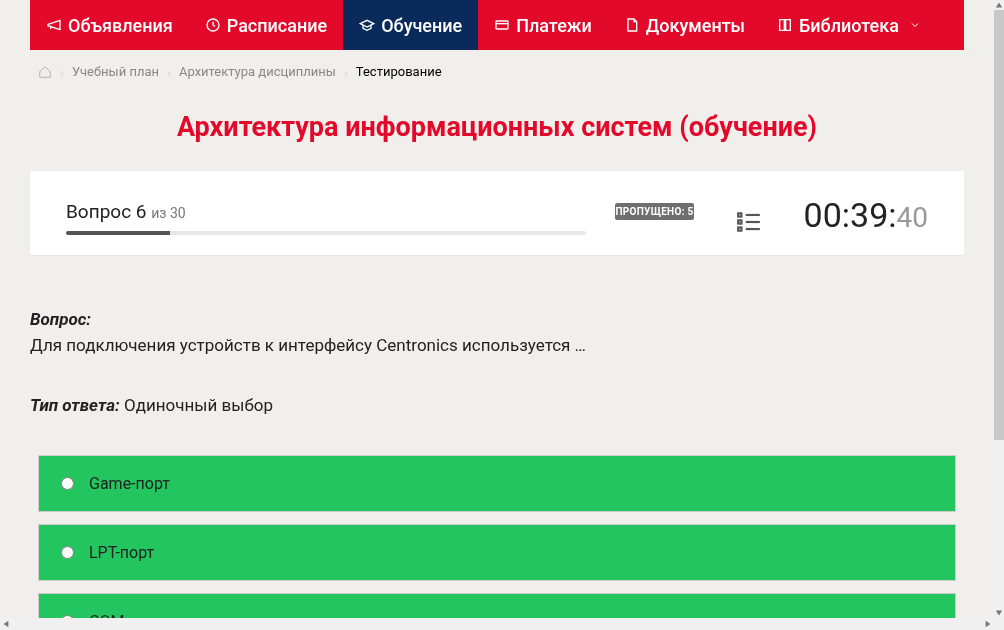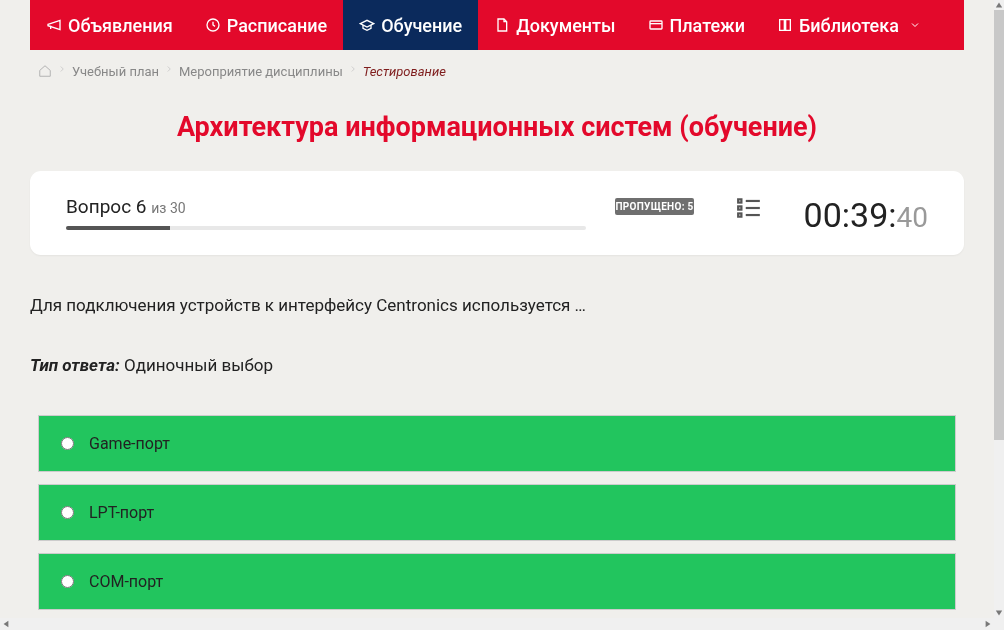--- a/index.html
+++ b/index.html
@@ -38,45 +38,45 @@
       cursor: pointer;
       gap: 6px;
     }
     .nav-item.active {
       background: #0b2a5c;
     }
     .nav-item svg { width: 16px; height: 16px; fill: none; stroke: #fff; stroke-width: 2; }
     .nav-item .chevron { width: 12px; height: 12px; margin-left: 4px; }
     .breadcrumb {
       display: flex;
-      align-items: flex-start;
+      align-items: flex-end;
       gap: 5px;
       padding: 14px 8px;
       font-size: 13px;
       color: #888;
     }
     .breadcrumb svg { width: 14px; height: 14px; stroke: #aaa; fill: none; stroke-width: 1.5; }
     .breadcrumb .bc-chevron { width: 10px; height: 10px; stroke: #bbb; }
-    .breadcrumb .bc-current { color: #7f1d1d; font-style: italic; }
+    .breadcrumb .bc-current { color: #000000; }
     .page-title {
       text-align: center;
       color: #e3092b;
       font-size: 27px;
       font-weight: 700;
       margin: 18px 0 28px 0;
     }
     .status-bar {
       background: #fff;
-      border-radius: 11px;
+      border-radius: 2px;
       box-shadow: 0 1px 2px rgba(0,0,0,0.05);
       padding: 24px 36px 20px 36px;
       display: flex;
-      align-items: flex-start;
+      align-items: flex-end;
       justify-content: space-between;
-      margin-bottom: 40px;
+      margin-bottom: 54px;
     }
     .status-left { flex: 1; }
     .q-row {
       display: flex;
       align-items: center;
       justify-content: space-between;
       margin-bottom: 8px;
     }
     .q-label { font-size: 19px; color: #222; }
     .q-label .q-num { font-weight: 400; }
@@ -214,31 +214,31 @@
       </div>
       <div class="nav-item active">
         <svg viewBox="0 0 24 24">
             <path d="M2 10l10-5 10 5-10 5-10-5z"></path>
             <path d="M6 12v5l6 3 6-3v-5"></path>
           </svg>
         <span>Обучение</span>
       </div>
       <div class="nav-item">
         <svg viewBox="0 0 24 24">
+            <rect x="3" y="6" width="18" height="12" rx="1"></rect>
+            <path d="M3 10h18"></path>
+          </svg>
+        <span>Платежи</span>
+      </div>
+      <div class="nav-item">
+        <svg viewBox="0 0 24 24">
             <path d="M6 3h9l4 4v14H6z"></path>
             <path d="M15 3v4h4"></path>
           </svg>
         <span>Документы</span>
-      </div>
-      <div class="nav-item">
-        <svg viewBox="0 0 24 24">
-            <rect x="3" y="6" width="18" height="12" rx="1"></rect>
-            <path d="M3 10h18"></path>
-          </svg>
-        <span>Платежи</span>
       </div>
       <div class="nav-item">
         <svg viewBox="0 0 24 24">
             <path d="M4 4h7v16H4zM13 4h7v16h-7z"></path>
           </svg>
         <span>Библиотека</span>
         <svg class="chevron" viewBox="0 0 24 24">
             <path d="M6 9l6 6 6-6"></path>
           </svg>
       </div>
@@ -248,21 +248,21 @@
       <svg viewBox="0 0 24 24">
           <path d="M3 11l9-8 9 8v10H3z"></path>
         </svg>
       <svg class="bc-chevron" viewBox="0 0 24 24">
           <path d="M9 6l6 6-6 6"></path>
         </svg>
       <span>Учебный план</span>
       <svg class="bc-chevron" viewBox="0 0 24 24">
           <path d="M9 6l6 6-6 6"></path>
         </svg>
-      <span>Мероприятие дисциплины</span>
+      <span>Архитектура дисциплины</span>
       <svg class="bc-chevron" viewBox="0 0 24 24">
           <path d="M9 6l6 6-6 6"></path>
         </svg>
       <span class="bc-current">Тестирование</span>
     </div>
 
     <h1 class="page-title">Архитектура информационных систем (обучение)</h1>
 
     <div class="status-bar">
       <div class="status-left">
@@ -285,20 +285,21 @@
           <path d="M9 12h13"></path>
         <rect x="2" y="17" width="3" height="3"></rect>
           <path d="M9 18.5h13"></path>
       </svg>
       <div class="timer">
         <span>00:39:</span><span class="ms">40</span>
       </div>
     </div>
 
     <div class="question-block">
+      <div class="q-heading">Вопрос:</div>
       <div class="q-text">Для подключения устройств к интерфейсу Centronics используется …</div>
       <div class="a-type-row">
         <span class="a-type-label">Тип ответа:</span><span> Одиночный выбор</span>
       </div>
 
       <div class="answers">
         <label class="answer">
           <input type="radio" name="ans" style="">
           <span>Game-порт</span>
         </label>

